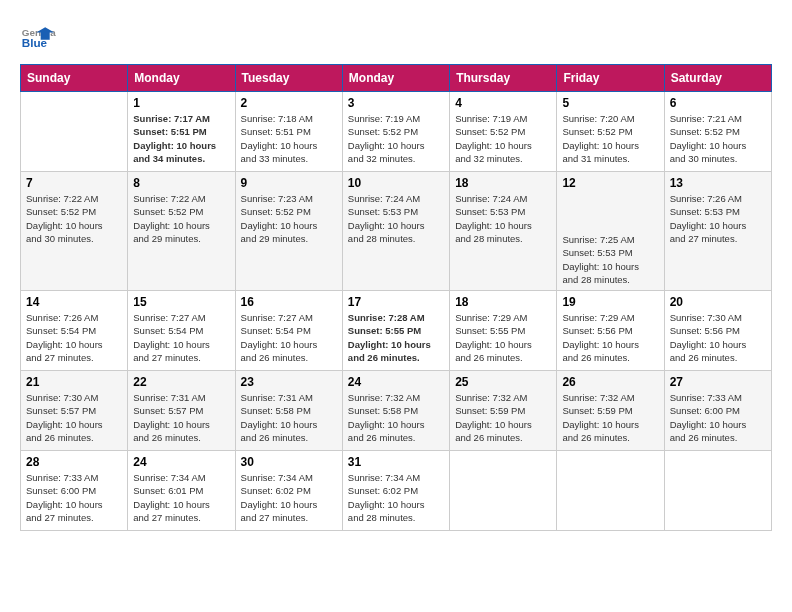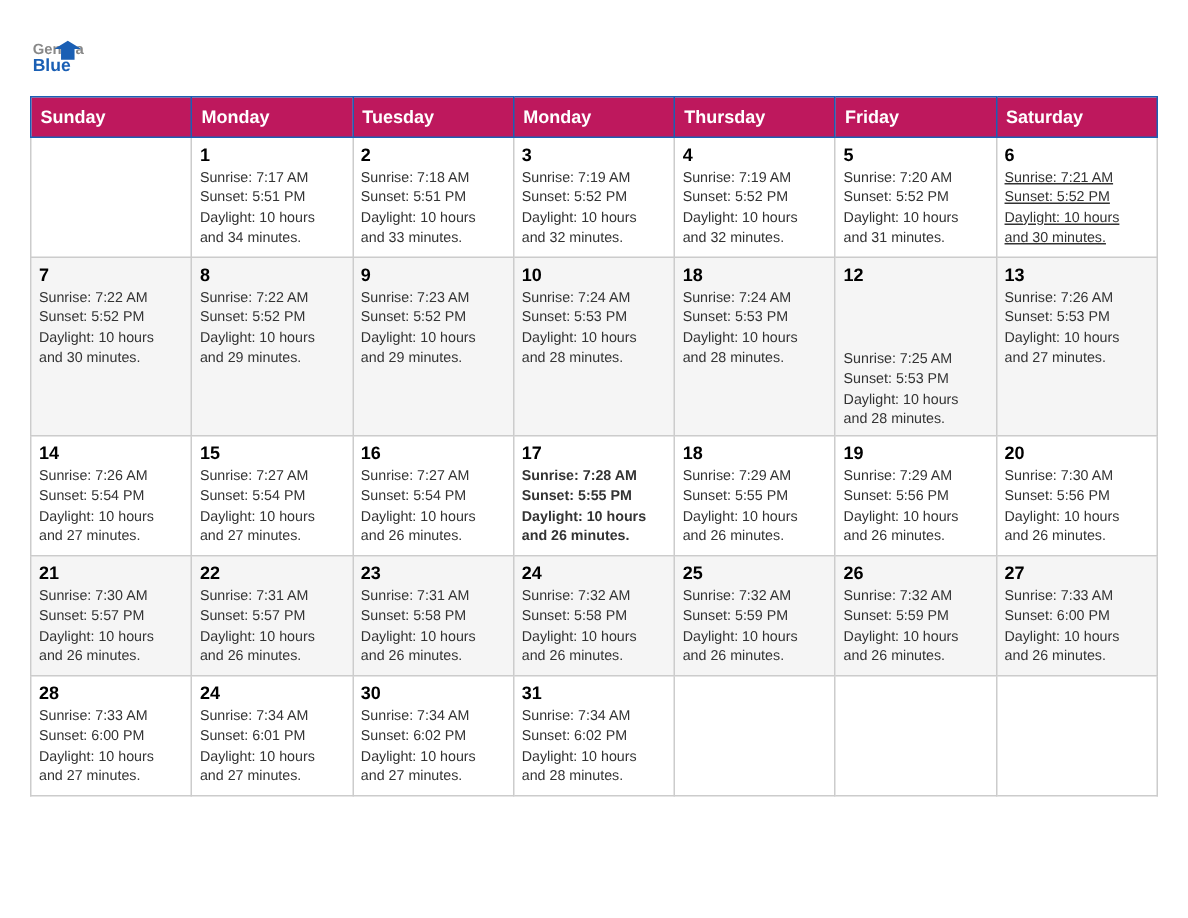--- a/index.html
+++ b/index.html
@@ -108,21 +108,21 @@
         <th>Thursday</th>
         <th>Friday</th>
         <th>Saturday</th>
       </tr>
   </thead>
   <tbody id="calendar-body">
       <tr>
         <td class="empty-cell"></td>
         <td>
           <span class="day-num">1</span>
-          <div class="day-info" style="white-space: pre-line;">Sunrise: 7:17 AM
+          <div class="day-info" style="white-space: pre-line; font-weight: bold;">Sunrise: 7:17 AM
 Sunset: 5:51 PM
 Daylight: 10 hours
 and 34 minutes.</div>
         </td>
         <td>
           <span class="day-num">2</span>
           <div class="day-info" style="white-space: pre-line;">Sunrise: 7:18 AM
 Sunset: 5:51 PM
 Daylight: 10 hours
 and 33 minutes.</div>
@@ -143,21 +143,21 @@
         </td>
         <td>
           <span class="day-num">5</span>
           <div class="day-info" style="white-space: pre-line;">Sunrise: 7:20 AM
 Sunset: 5:52 PM
 Daylight: 10 hours
 and 31 minutes.</div>
         </td>
         <td>
           <span class="day-num">6</span>
-          <div class="day-info" style="white-space: pre-line; text-decoration: underline;">Sunrise: 7:21 AM
+          <div class="day-info" style="white-space: pre-line;">Sunrise: 7:21 AM
 Sunset: 5:52 PM
 Daylight: 10 hours
 and 30 minutes.</div>
         </td>
       </tr>
       <tr>
         <td>
           <span class="day-num">7</span>
           <div class="day-info" style="white-space: pre-line;">Sunrise: 7:22 AM
 Sunset: 5:52 PM

